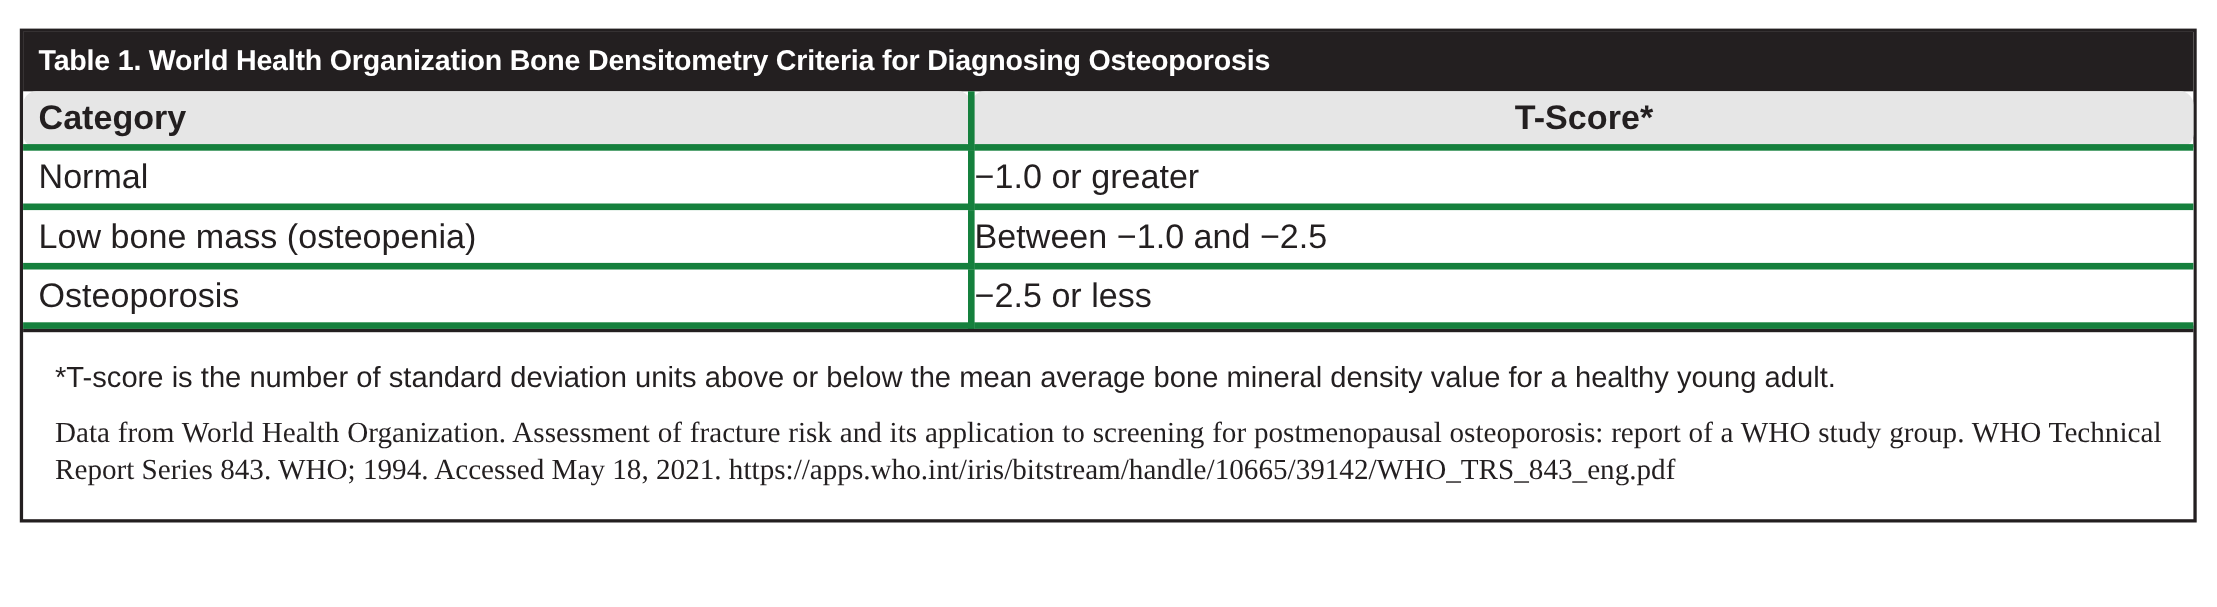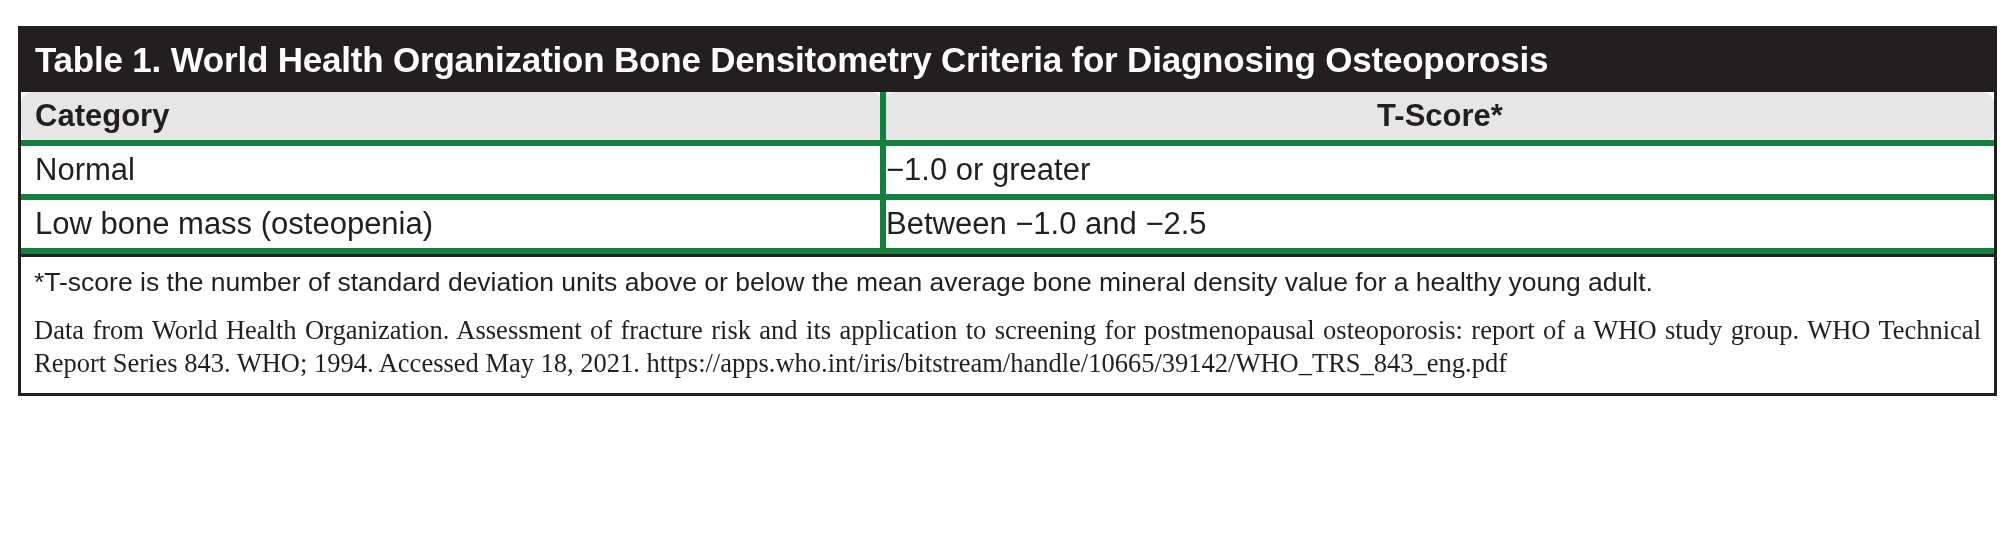--- a/index.html
+++ b/index.html
@@ -23,21 +23,21 @@
     box-sizing: border-box;
     border: 3px solid #231f20;
     background: #ffffff;
   }
 
   
   .table-title {
     background: #231f20;
     color: #ffffff;
     font-weight: bold;
-    font-size: 35px;
+    font-size: 26px;
     line-height: 1;
     padding: 13px 14px 15px 14px;
     letter-spacing: -0.2px;
     white-space: nowrap;
     font-stretch: condensed;
   }
 
   
   table.t {
     border-collapse: collapse;
@@ -83,21 +83,21 @@
   tbody td.center { text-align: left; }
 
   
   .notes {
     border-top: 3px solid #231f20;
     padding: 9px 13px 12px 13px;
   }
   .note {
     font-size: 26.5px;
     line-height: 1.27;
-    margin: 0;
+    margin: 16px;
   }
   .note + .note { margin-top: 14px; }
   .note.justify {
     text-align: justify;
     text-justify: inter-word;
     font-family: Liberation Serif, serif;
   }
 </style>
 </head>
 <body>
@@ -119,20 +119,24 @@
     </thead>
     <tbody>
       <tr>
         <td class="left">Normal</td>
         <td class="center">−1.0 or greater</td>
       </tr>
       <tr>
         <td class="left">Low bone mass (osteopenia)</td>
         <td class="center">Between −1.0 and −2.5</td>
       </tr>
+      <tr>
+        <td class="left">Osteoporosis</td>
+        <td class="center">−2.5 or less</td>
+      </tr>
     </tbody>
   </table>
 
   <div class="notes">
     <p class="note">*T-score is the number of standard deviation units above or below the mean average bone mineral density value for a healthy young adult.</p>
     <p class="note justify">Data from World Health Organization. Assessment of fracture risk and its application to screening for postmenopausal osteoporosis: report of a WHO study group. WHO Technical Report Series 843. WHO; 1994. Accessed May 18, 2021. https://apps.who.int/iris/bitstream/handle/10665/39142/WHO_TRS_843_eng.pdf</p>
   </div>
 
 </div>
 

